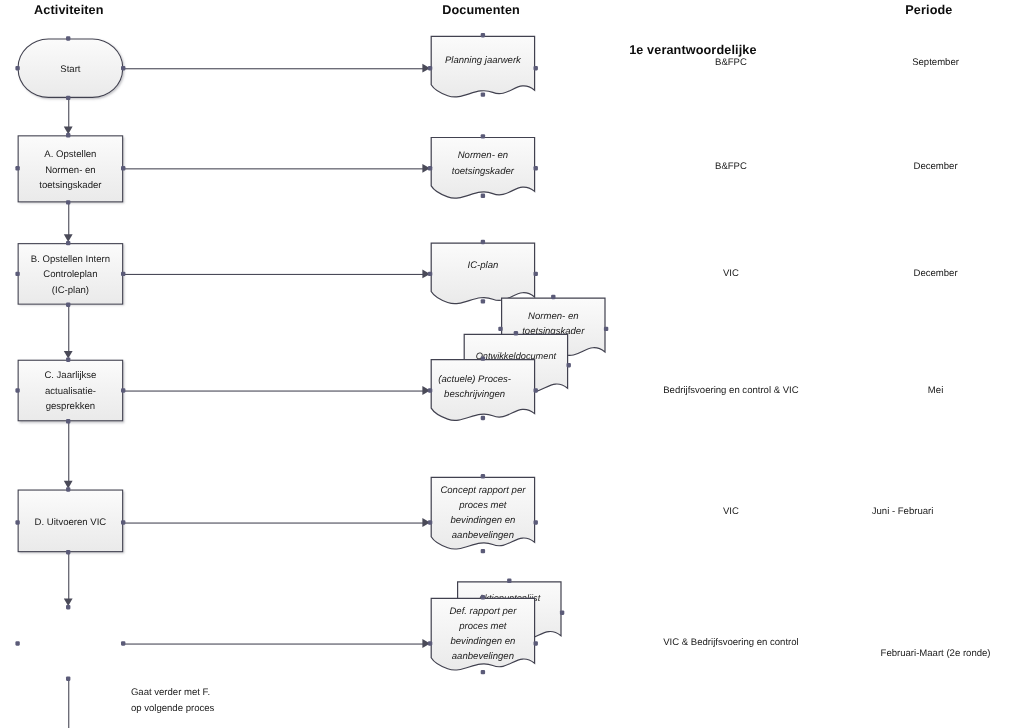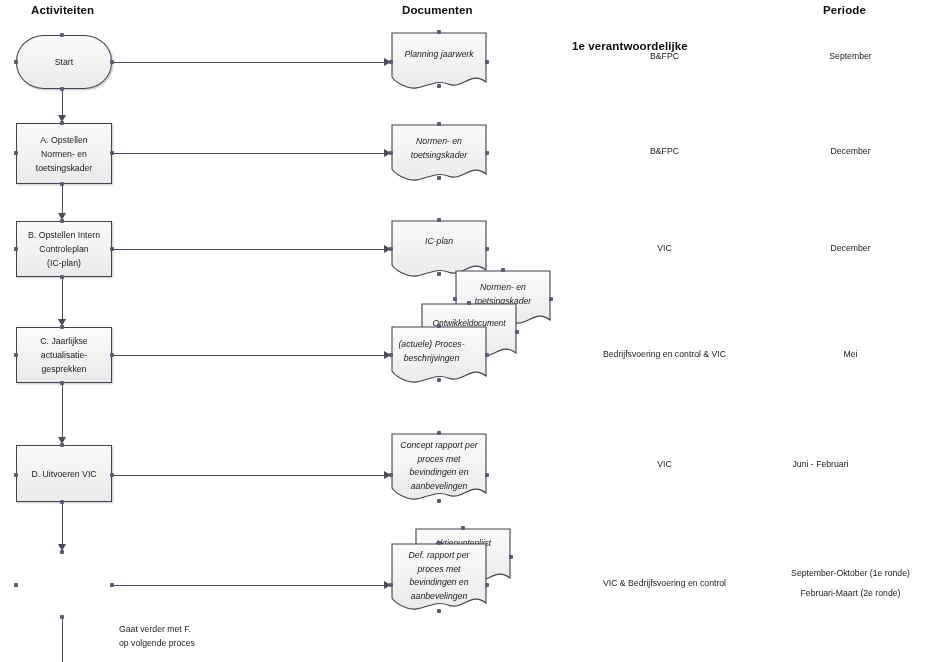--- a/index.html
+++ b/index.html
@@ -325,19 +325,18 @@
   <div class="cell-text" style="left:582px; top:241px; width:165px;">VIC</div>
   <div class="cell-text" style="left:582px; top:347px; width:165px;">Bedrijfsvoering en control &amp; VIC</div>
   <div class="cell-text" style="left:582px; top:457px; width:165px;">VIC</div>
   <div class="cell-text" style="left:582px; top:576px; width:165px;">VIC &amp; Bedrijfsvoering en control</div>
 
   <div class="cell-text" style="left:768px; top:49px; width:165px;">September</div>
   <div class="cell-text" style="left:768px; top:144px; width:165px;">December</div>
   <div class="cell-text" style="left:768px; top:241px; width:165px;">December</div>
   <div class="cell-text" style="left:768px; top:347px; width:165px;">Mei</div>
   <div class="cell-text" style="left:738px; top:457px; width:165px;">Juni - Februari</div>
-  <div class="cell-text" style="left:768px; top:566px; width:165px;">September-Oktober (1e ronde)</div>
   <div class="cell-text" style="left:768px; top:586px; width:165px;">Februari-Maart (2e ronde)</div>
 
   <div class="note-text" style="left:119px; top:622px;">Gaat verder met F.</div>
   <div class="note-text" style="left:119px; top:636px;">op volgende proces</div>
 
 </div>
 
 </body></html>

